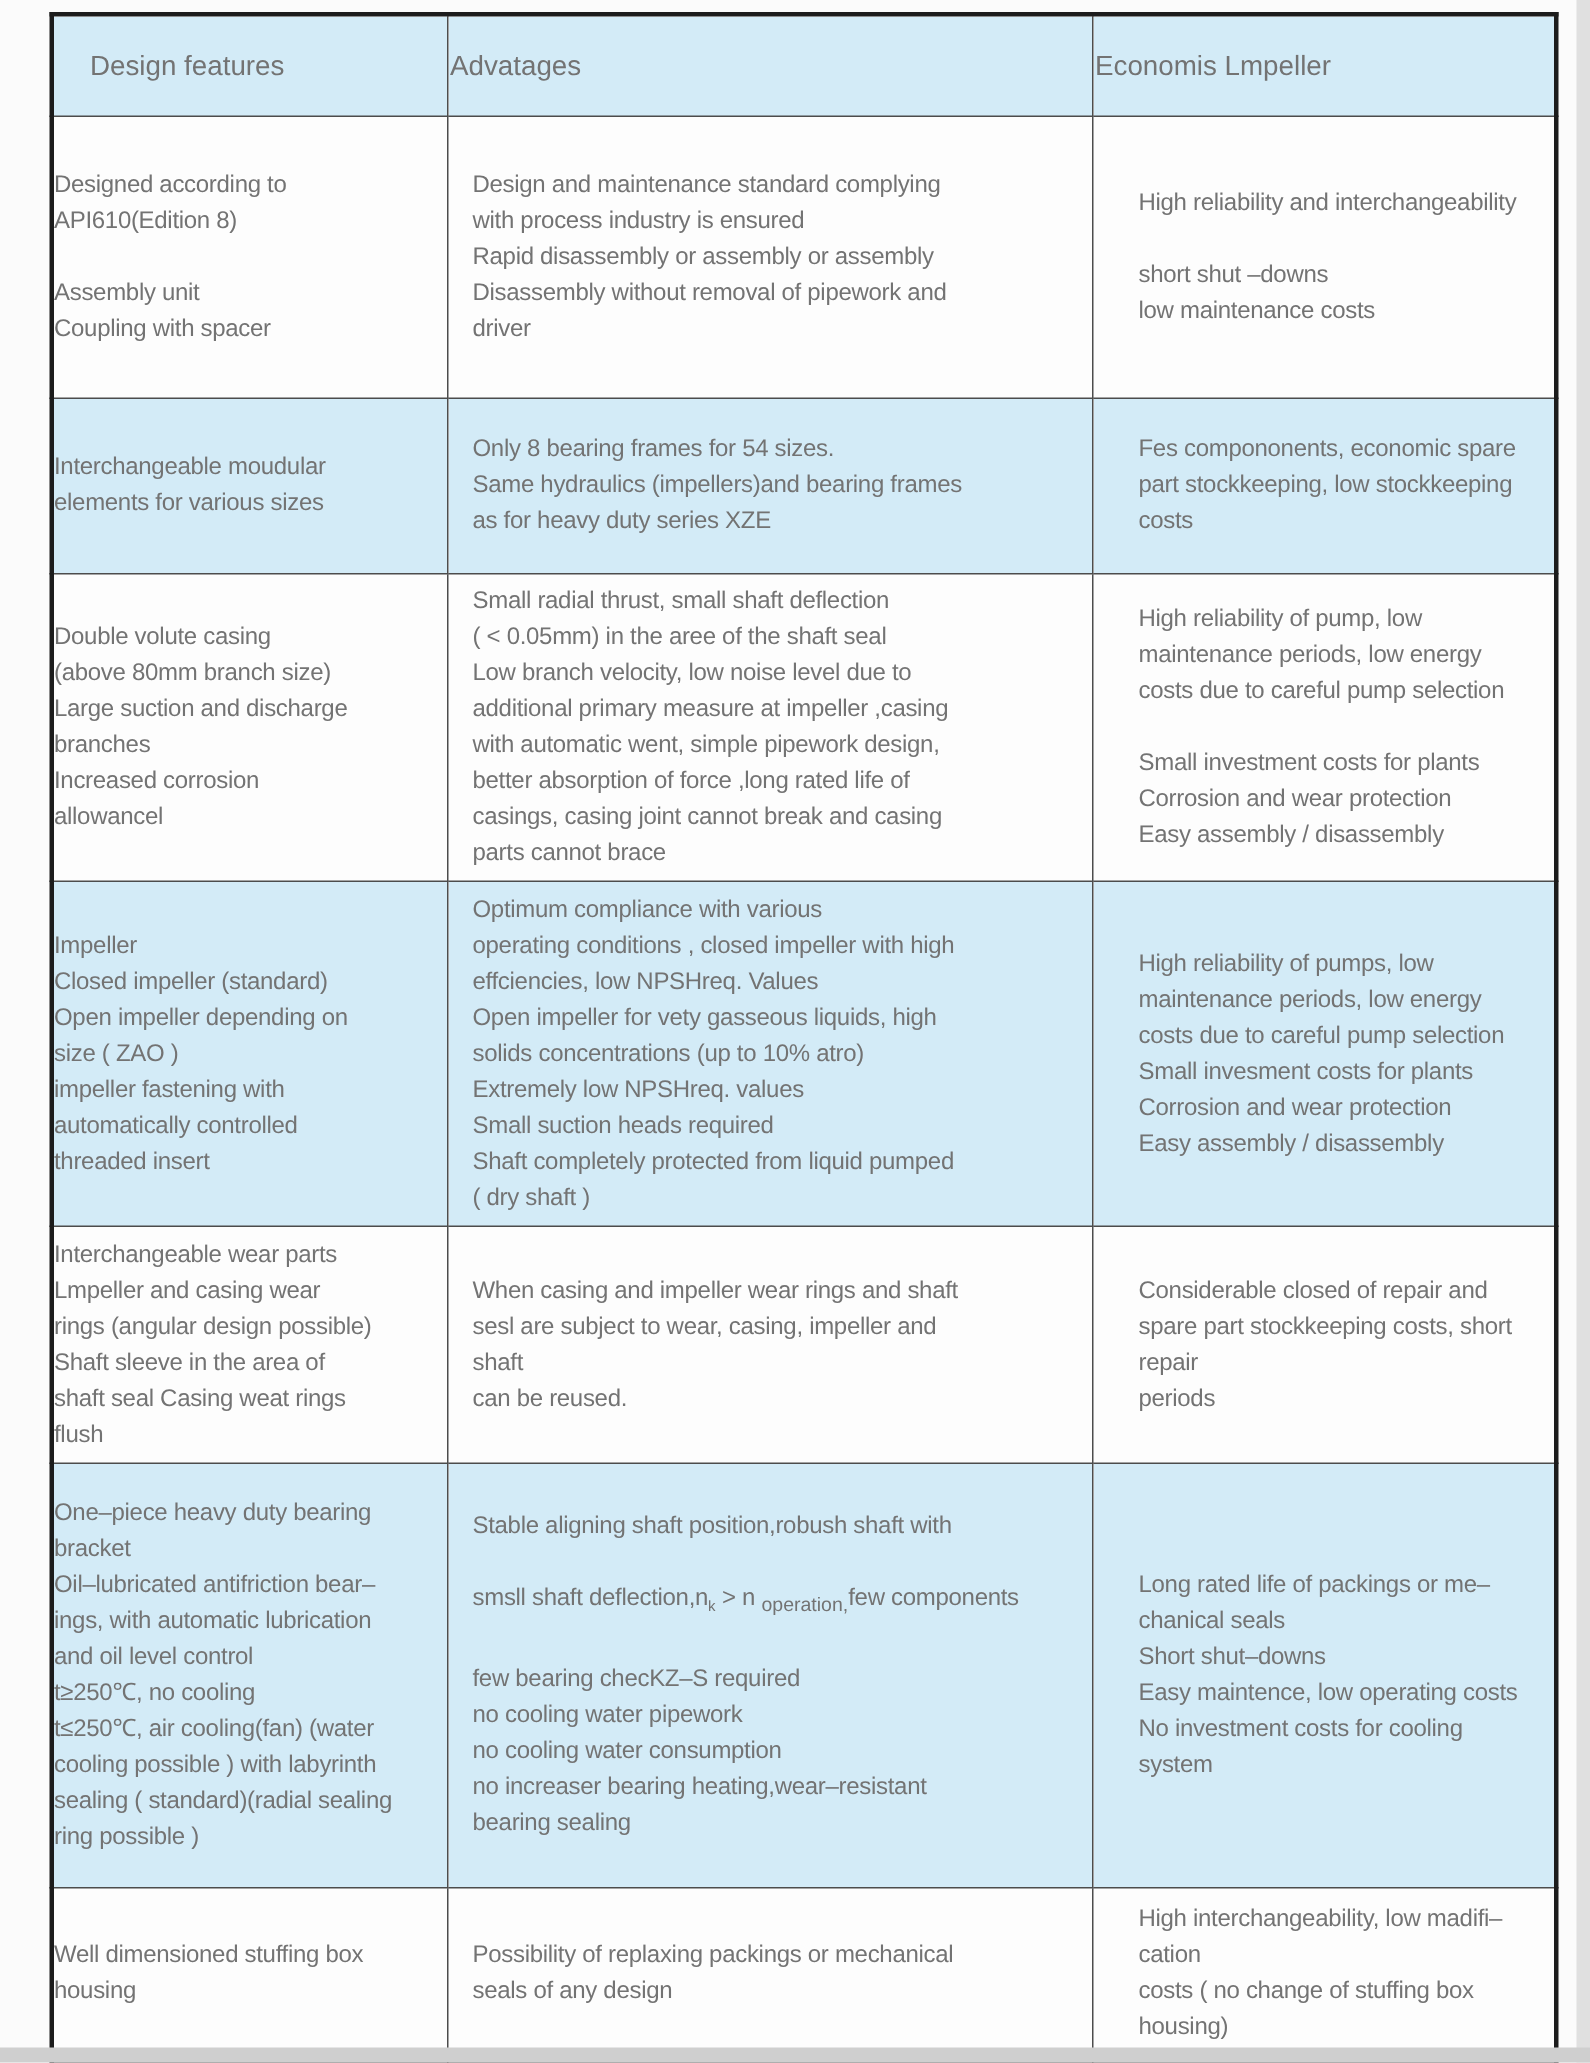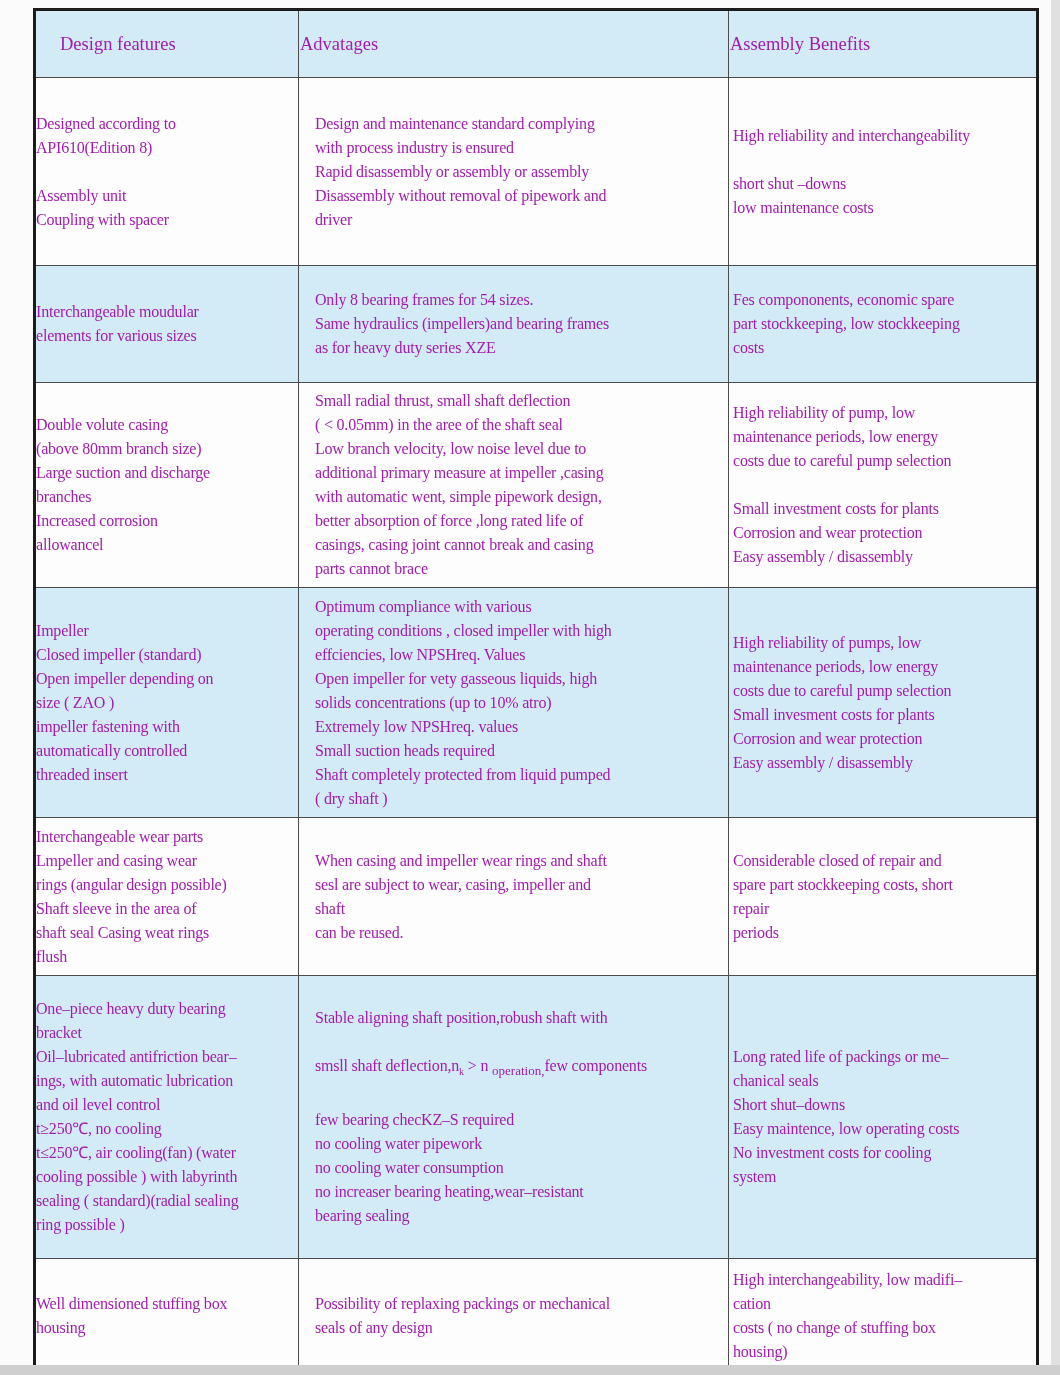--- a/index.html
+++ b/index.html
@@ -11,37 +11,36 @@
   }
   .doc-table{
     position:absolute;left:33px;top:8px;width:1003px;
     border-collapse:collapse;table-layout:fixed;
     background:#fdfdfd;
     border:3px solid #1c1c1c;
   }
   .doc-table th,.doc-table td{
     border:1.5px solid #4c4c4c;
     vertical-align:middle;
-    color:#a21caf;
+    color:#737373;
     font-size:16px;line-height:24px;letter-spacing:-0.2px;
     white-space:pre-line;
     overflow:hidden;
-    font-family:Liberation Serif, serif;
   }
   .doc-table th{
     background:#d3ebf7;
     font-weight:400;font-size:18.5px;letter-spacing:0;
     height:64px;white-space:normal;
   }
   th.h1{text-align:left;padding-left:24px;}
   th.h2,th.h3{text-align:left;}
   tr.alt td{background:#d3ebf7;}
   td.c1{padding:6px 2px 6px 0;}
   td.c2{padding:6px 6px 6px 16px;}
-  td.c3{padding:6px 4px 6px 4px;}
+  td.c3{padding:6px 4px 6px 30px;}
   .subline sub{font-size:10px;letter-spacing:0;}
   .subline sub.sub-word{font-size:13px;margin-top:23px;}
   .bottom-strip{
     position:absolute;left:0;top:1365px;width:1060px;height:10px;
     background:#cfcfcf;
   }
   .right-strip{
     position:absolute;left:1051px;top:0;width:9px;height:1375px;
     background:#e0e0e0;
   }
@@ -52,21 +51,21 @@
 <table class="doc-table">
   <colgroup>
     <col style="width:264px">
     <col style="width:430px">
     <col style="width:309px">
   </colgroup>
   <thead>
     <tr style="height:64px">
       <th class="h1">Design features</th>
       <th class="h2">Advatages</th>
-      <th class="h3">Assembly Benefits</th>
+      <th class="h3">Economis Lmpeller</th>
     </tr>
   </thead>
   <tbody>
     <tr style="height:188px">
       <td class="c1">Designed according to
 API610(Edition 8)
 
 Assembly unit
 Coupling  with spacer</td>
       <td class="c2">Design and maintenance standard complying

